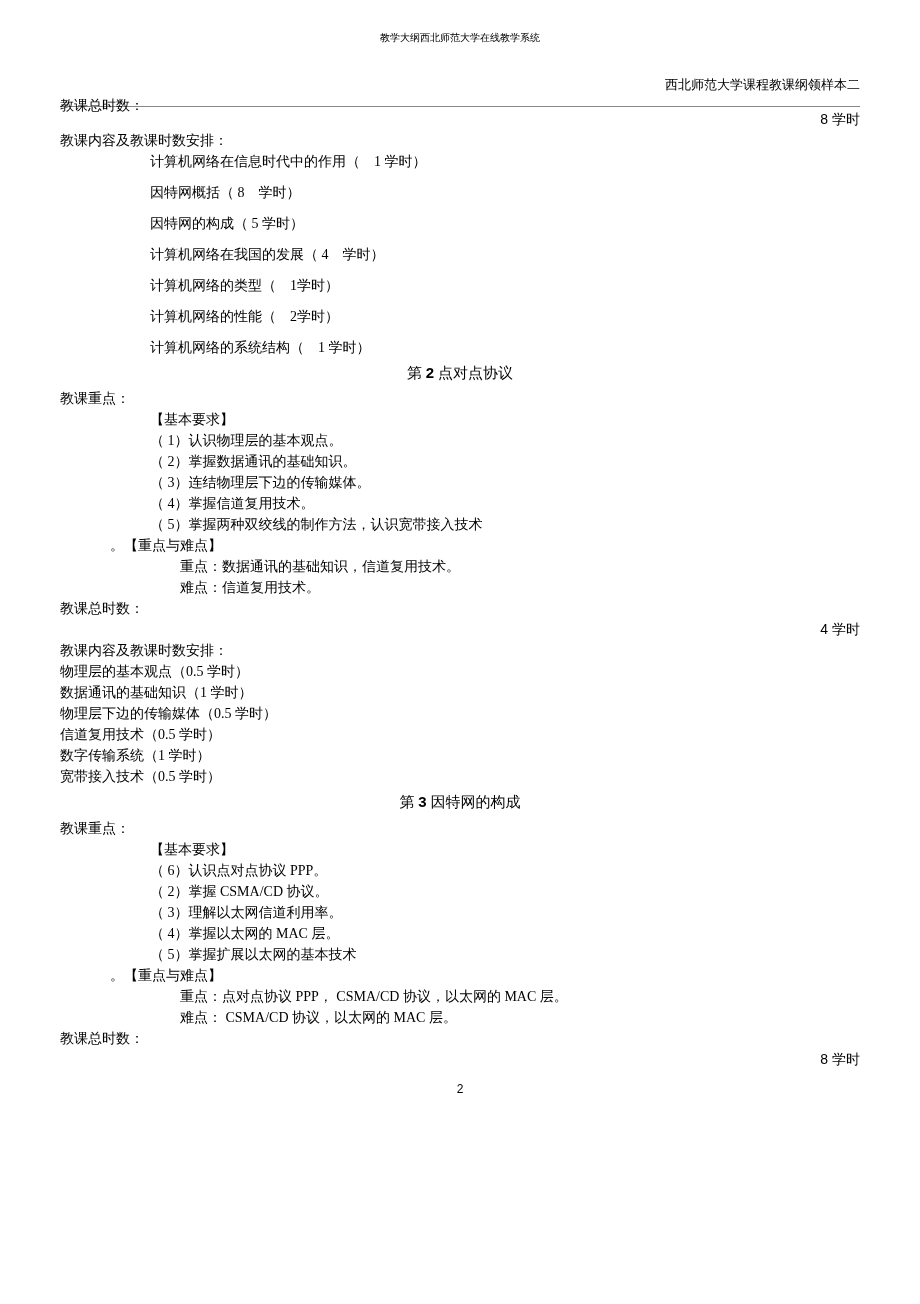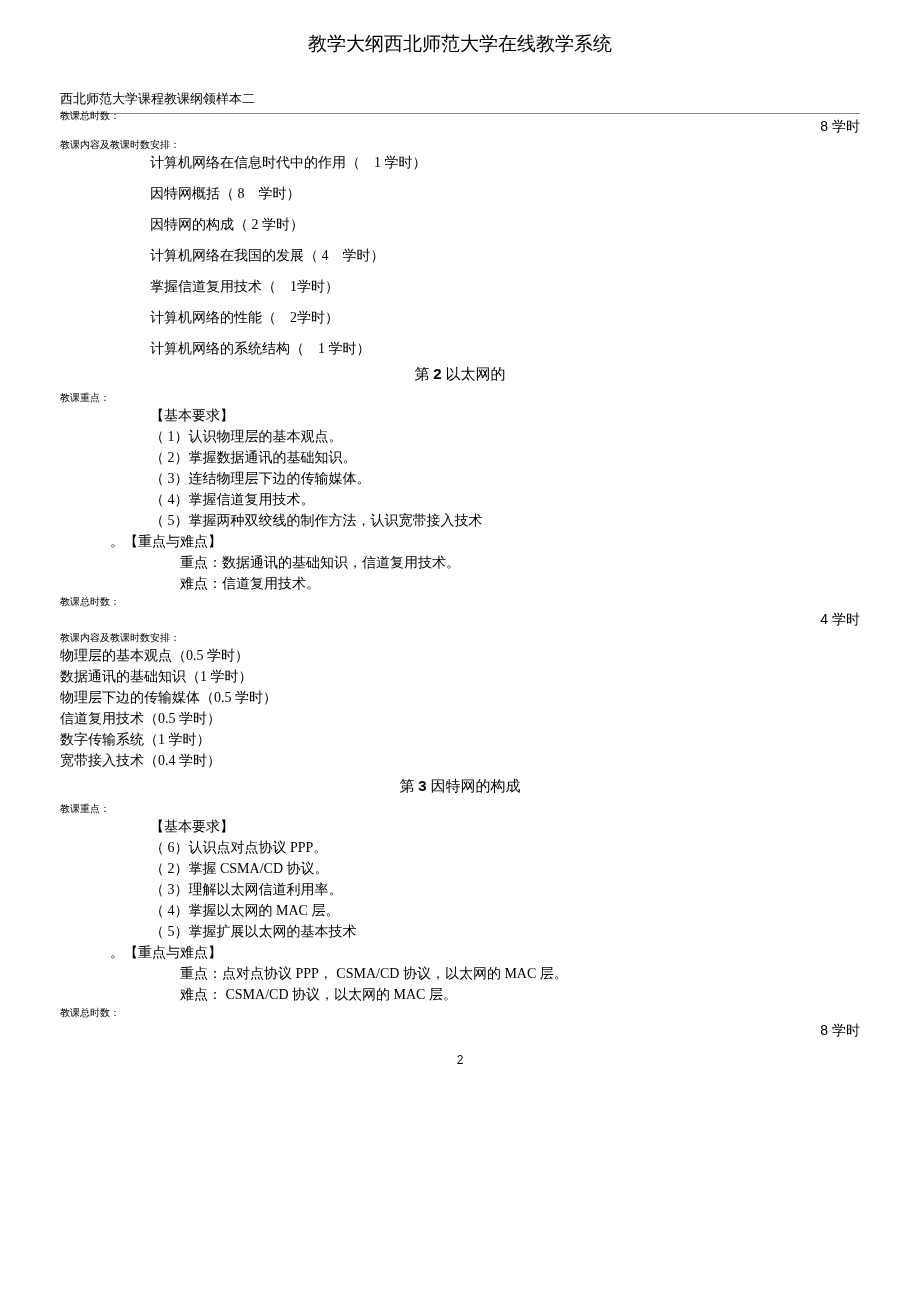--- a/index.html
+++ b/index.html
@@ -8,35 +8,35 @@
       height: 1304px;
       background: #fff;
       font-family: "SimSun", "宋体", serif;
       font-size: 14px;
       color: #000;
       line-height: 1.5;
       padding: 30px 60px;
     }
     .header-title {
       text-align: center;
-      font-size: 19px;
+      font-size: 10px;
       margin-bottom: 30px;
     }
     .sub-title {
-      text-align: left;
+      text-align: right;
       font-size: 13px;
       position: relative;
     }
     .hr-line {
       border: none;
       border-top: 1px solid #888;
       margin: 4px 0 2px 0;
     }
     .section-label {
-      font-size: 10px;
+      font-size: 14px;
     }
     .indent-1 { padding-left: 50px; text-align: right; }
     .indent-2 { padding-left: 90px; }
     .indent-3 { padding-left: 120px; }
     .spaced-line { margin-bottom: 10px; }
     .chapter-title {
       text-align: center;
       font-size: 15px;
       margin: 4px 0;
     }
@@ -56,49 +56,49 @@
 
 <div class="sub-title">西北师范大学课程教课纲领样本二</div>
 
 <div class="section-label">教课总时数：</div>
 <hr class="hr-line" style="margin-top:-10px;">
 <div class="indent-1"><span class="latin">8 学时</span></div>
 <div class="section-label">教课内容及教课时数安排：</div>
 
 <div class="indent-2 spaced-line">计算机网络在信息时代中的作用（　1 学时）</div>
 <div class="indent-2 spaced-line">因特网概括（ 8　学时）</div>
-<div class="indent-2 spaced-line">因特网的构成（ 2 学时）</div>
+<div class="indent-2 spaced-line">因特网的构成（ 5 学时）</div>
 <div class="indent-2 spaced-line">计算机网络在我国的发展（ 4　学时）</div>
-<div class="indent-2 spaced-line">掌握信道复用技术（　1学时）</div>
+<div class="indent-2 spaced-line">计算机网络的类型（　1学时）</div>
 <div class="indent-2 spaced-line">计算机网络的性能（　2学时）</div>
 <div class="indent-2">计算机网络的系统结构（　1 学时）</div>
 
 <div class="chapter-title">
-  <span>第 </span><span class="chapter-num">2</span><span> 以太网的</span>
+  <span>第 </span><span class="chapter-num">2</span><span> 点对点协议</span>
 </div>
 
 <div class="section-label">教课重点：</div>
 <div class="indent-2">【基本要求】</div>
 <div class="indent-2">（ 1）认识物理层的基本观点。</div>
 <div class="indent-2">（ 2）掌握数据通讯的基础知识。</div>
 <div class="indent-2">（ 3）连结物理层下边的传输媒体。</div>
 <div class="indent-2">（ 4）掌握信道复用技术。</div>
 <div class="indent-2">（ 5）掌握两种双绞线的制作方法，认识宽带接入技术</div>
 <div><span class="indent-1" style="display:inline-block;">。</span><span>【重点与难点】</span></div>
 <div class="indent-3">重点：数据通讯的基础知识，信道复用技术。</div>
 <div class="indent-3">难点：信道复用技术。</div>
 <div class="section-label">教课总时数：</div>
 <div class="indent-1"><span class="latin">4 学时</span></div>
 <div class="section-label">教课内容及教课时数安排：</div>
 <div>物理层的基本观点（0.5 学时）</div>
 <div>数据通讯的基础知识（1 学时）</div>
 <div>物理层下边的传输媒体（0.5 学时）</div>
 <div>信道复用技术（0.5 学时）</div>
 <div>数字传输系统（1 学时）</div>
-<div>宽带接入技术（0.4 学时）</div>
+<div>宽带接入技术（0.5 学时）</div>
 
 <div class="chapter-title">
   <span>第 </span><span class="chapter-num">3</span><span> 因特网的构成</span>
 </div>
 
 <div class="section-label">教课重点：</div>
 <div class="indent-2">【基本要求】</div>
 <div class="indent-2">（ 6）认识点对点协议  PPP。</div>
 <div class="indent-2">（ 2）掌握  CSMA/CD  协议。</div>
 <div class="indent-2">（ 3）理解以太网信道利用率。</div>

